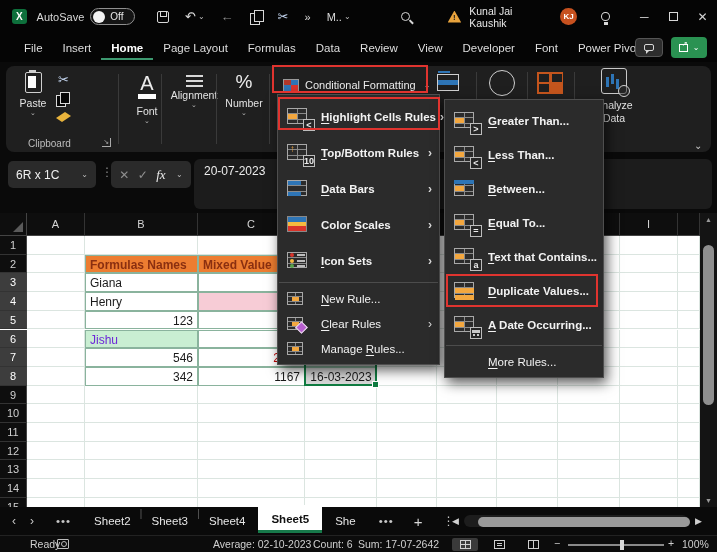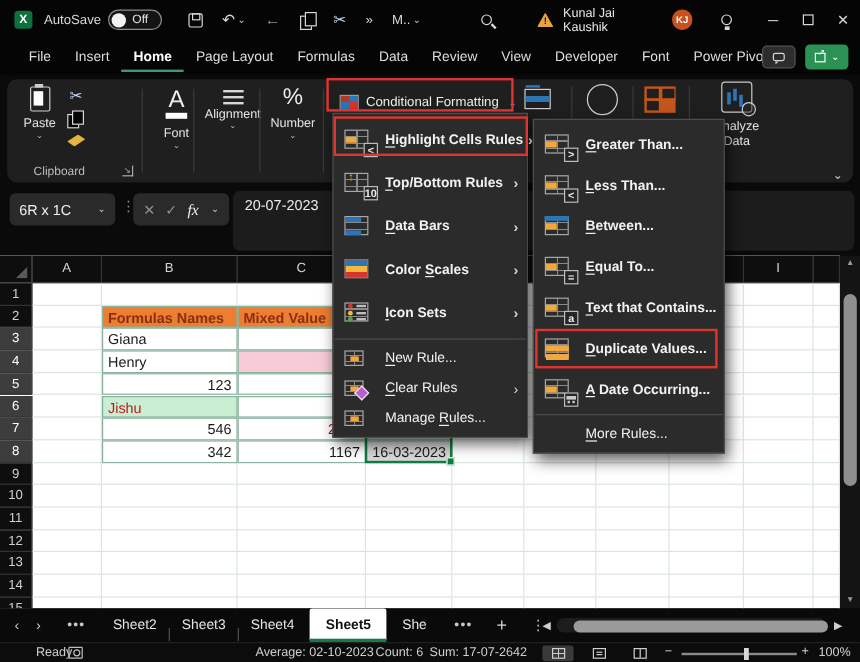--- a/index.html
+++ b/index.html
@@ -87,21 +87,21 @@
   #grid{position:absolute;left:0;top:213px;width:700px;height:294px;background:#fff;overflow:hidden}
   .colhdr{position:absolute;top:0;height:23px;background:#0e0e0e;border-right:1px solid #333;border-bottom:1px solid #444;color:#d5d5d5;font-size:11px;text-align:center;line-height:23px}
   .rowhdr{position:absolute;left:0;width:27px;background:#0e0e0e;border-bottom:1px solid #333;border-right:1px solid #444;color:#d0d0d0;font-size:11px;text-align:center}
   .rowhdr.selhdr{background:#3d3d3d;color:#fff}
   .corner{position:absolute;left:0;top:0;width:27px;height:23px;background:#0e0e0e;border-right:1px solid #444;border-bottom:1px solid #444}
   .corner::after{content:"";position:absolute;right:3px;bottom:3px;width:10px;height:10px;background:#5a5a5a;clip-path:polygon(100% 0,100% 100%,0 100%)}
   .cell{position:absolute;border-right:1px solid #dbe5e0;border-bottom:1px solid #dbe5e0;font-size:12px;color:#1a1a1a;padding:1px 4px 0;white-space:nowrap;overflow:hidden;line-height:17px}
   .cell.tbl{border:1px solid #8ab39d}
   .cell.orange{background:#ED7D31;color:#8a2f10;font-weight:700}
   .cell.pink{background:#f7ccd6}
-  .cell.greenc{background:#c9eed2;color:#b91c1c}
+  .cell.greenc{background:#c9eed2;color:#6d28d9}
   .cell.num{text-align:right}
   .cell.redtext{color:#c00000}
   .cell.sel{background:#d6d6d6}
   .cell.date{text-align:center;padding:1px 1px 0}
   #selbox{position:absolute;border:2px solid #107C41;pointer-events:none;z-index:3}
   #selbox::after{content:"";position:absolute;right:-4px;bottom:-4px;width:5px;height:5px;background:#107C41;border:1px solid #fff}
   #vscroll{position:absolute;left:700px;top:213px;width:17px;height:294px;background:#141414}
   .vthumb{position:absolute;left:3px;top:32px;width:11px;height:160px;background:#8f8f8f;border-radius:6px}
   .varrow{position:absolute;left:0;width:17px;text-align:center;font-size:7px;color:#999}
 
@@ -482,21 +482,21 @@
 <div id="vscroll">
   <span class="varrow" style="top:3px">▲</span>
   <div class="vthumb"></div>
   <span class="varrow" style="bottom:3px;top:auto">▼</span>
 </div>
 
 <div id="tabbar">
   <span class="navarrow">‹</span>
   <span class="navarrow" style="margin-left:2px">›</span>
   <span class="tabdots">•••</span>
-  <div id="sheet-tabs" style="display:flex;align-items:flex-end">
+  <div id="sheet-tabs" style="display:flex;align-items:flex-start">
       <div class="sheettab">Sheet2</div>
       <span class="tsep">|</span>
       <div class="sheettab">Sheet3</div>
       <span class="tsep">|</span>
       <div class="sheettab">Sheet4</div>
       <div class="sheettab active">Sheet5</div>
       <div class="sheettab">She</div>
     </div>
   <span class="tabdots">•••</span>
   <span class="plusbtn">+</span>

